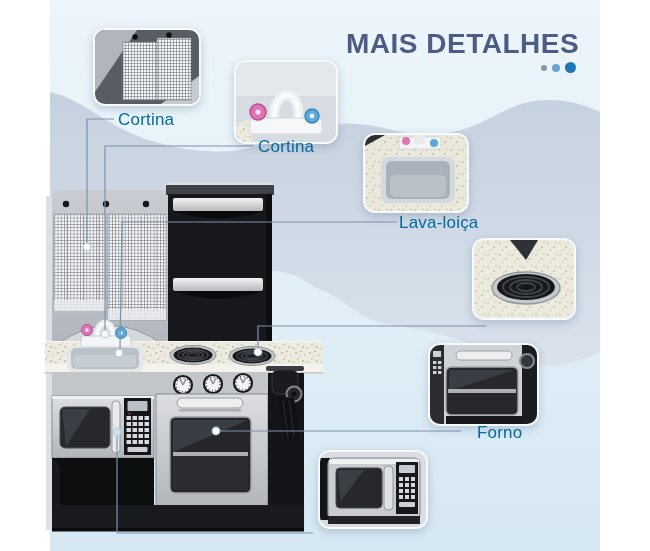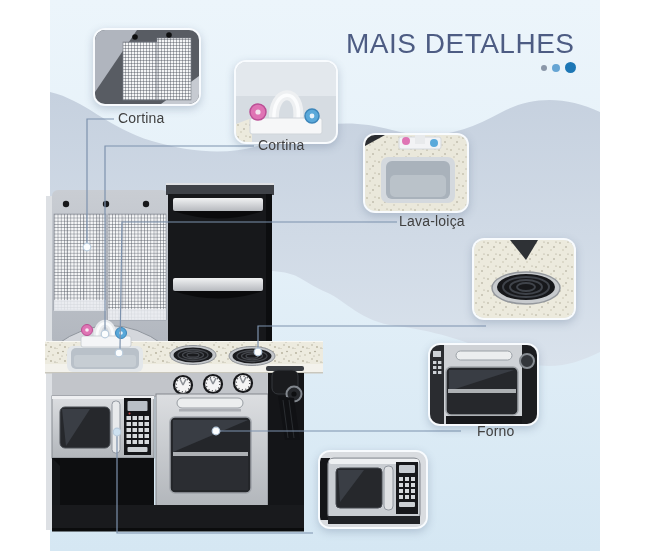--- a/index.html
+++ b/index.html
@@ -1,28 +1,28 @@
 <!DOCTYPE html>
 <html><head>
 <meta charset="utf-8">
 <style>
   html,body{margin:0;padding:0;background:#ffffff;}
   #stage{position:relative;width:650px;height:551px;background:#ffffff;overflow:hidden;
          font-family:"Liberation Sans",sans-serif;}
   #content{position:absolute;left:50px;top:0;width:550px;height:551px;
            background:linear-gradient(180deg,#ecf5fb 0%,#e4f0f8 45%,#d5e7f3 100%);}
   #scene{position:absolute;left:0;top:0;width:650px;height:551px;}
-  .title{position:absolute;left:346px;top:28px;width:240px;font-size:28px;font-weight:normal;
+  .title{position:absolute;left:346px;top:28px;width:240px;font-size:28px;font-weight:bold;
          letter-spacing:.5px;color:#4d5c83;white-space:nowrap;}
   .dots{position:absolute;left:541px;top:62px;display:flex;align-items:center;gap:5px;}
   .dot{border-radius:50%;display:block;}
   .dot.s{width:6px;height:6px;}
   .dot.m{width:8px;height:8px;}
   .dot.l{width:11px;height:11px;}
-  .feature-label{position:absolute;font-size:14px;color:#404040;letter-spacing:.2px;white-space:nowrap;}
+  .feature-label{position:absolute;font-size:17px;color:#0369a1;letter-spacing:.2px;white-space:nowrap;}
   .card{position:absolute;border-radius:12px;border:2px solid rgba(250,253,255,.92);
         box-shadow:0 3px 8px rgba(90,110,140,.30);overflow:hidden;background:#dfe6ec;}
   .card svg{display:block;}
 </style>
 </head>
 <body>
 
 <div id="stage">
   <div id="content"></div>
 

